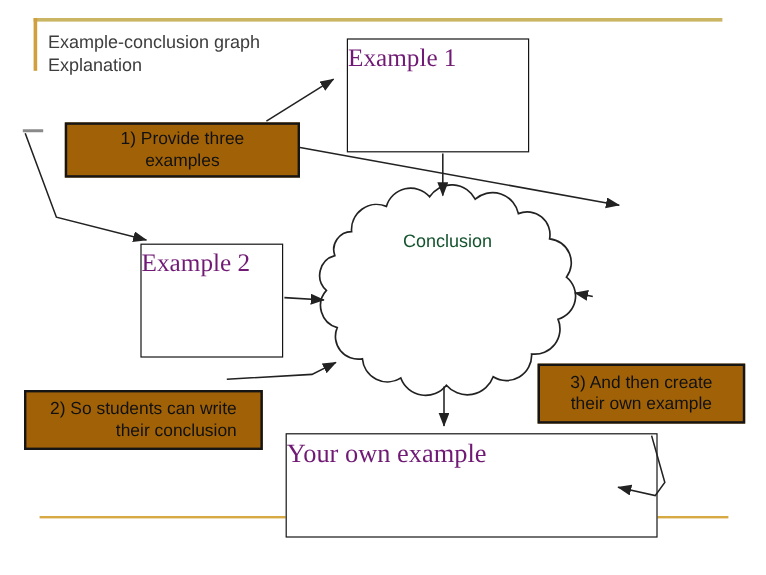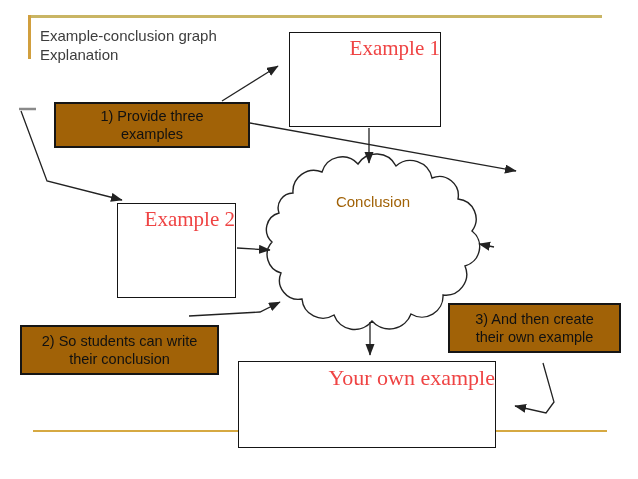--- a/index.html
+++ b/index.html
@@ -10,39 +10,39 @@
   .rule{position:absolute;z-index:1;}
   .title-rule-h{left:28px;top:15px;width:574px;height:3px;background:#c9b564;}
   .title-rule-v{left:28px;top:15px;width:3px;height:44px;background:#d19f3e;}
   .footer-rule{left:33px;top:430px;width:574px;height:2px;background:#d6a942;}
   .slide-title{
     position:absolute;left:40px;top:26px;z-index:2;
     font-size:15px;line-height:19px;color:#3d3d3d;white-space:pre-line;
   }
   .node{
     position:absolute;z-index:2;background:#ffffff;border:1.5px solid #151515;
-    box-sizing:border-box;text-align:right;padding-top:3px;
-    font-family:"Liberation Serif",serif;font-size:21px;color:#ef4444;
+    box-sizing:border-box;text-align:left;padding-top:3px;
+    font-family:"Liberation Serif",serif;font-size:21px;color:#701a75;
   }
   .node-example1{left:289px;top:32px;width:152px;height:95px;}
   .node-example2{left:117px;top:203px;width:119px;height:95px;}
   .node-example3{left:494px;top:199px;width:111px;height:96px;}
-  .node-yourown{left:238px;top:361px;width:258px;height:87px;font-size:22px;}
+  .node-yourown{left:238px;top:361px;width:310px;height:87px;font-size:22px;}
   .callout{
     position:absolute;z-index:3;background:#a16207;border:2px solid #151515;
     box-sizing:border-box;display:flex;align-items:center;justify-content:center;
     text-align:center;font-size:14.5px;line-height:1.25;color:#111111;white-space:pre-line;
   }
   .callout-step1{left:54px;top:102px;width:196px;height:46px;}
-  .callout-step2{left:20px;top:325px;width:199px;height:50px;}
+  .callout-step2{left:20px;top:325px;width:199px;height:50px;text-align:right;}
   .callout-step3{left:448px;top:303px;width:173px;height:50px;}
   .overlay{position:absolute;left:0;top:0;z-index:4;pointer-events:none;}
   .conclusion-label{
     position:absolute;left:318px;top:193px;width:110px;z-index:5;
-    text-align:center;font-size:15px;color:#a16207;
+    text-align:center;font-size:15px;color:#14532d;
   }
   .footer-text{
     position:absolute;z-index:2;font-family:"Liberation Serif",serif;
     font-size:11.5px;color:#3a3a3a;
   }
   .footer-site{left:37px;top:449px;}
   .footer-copy{left:277px;top:450px;}
 </style>
 </head>
 <body>

